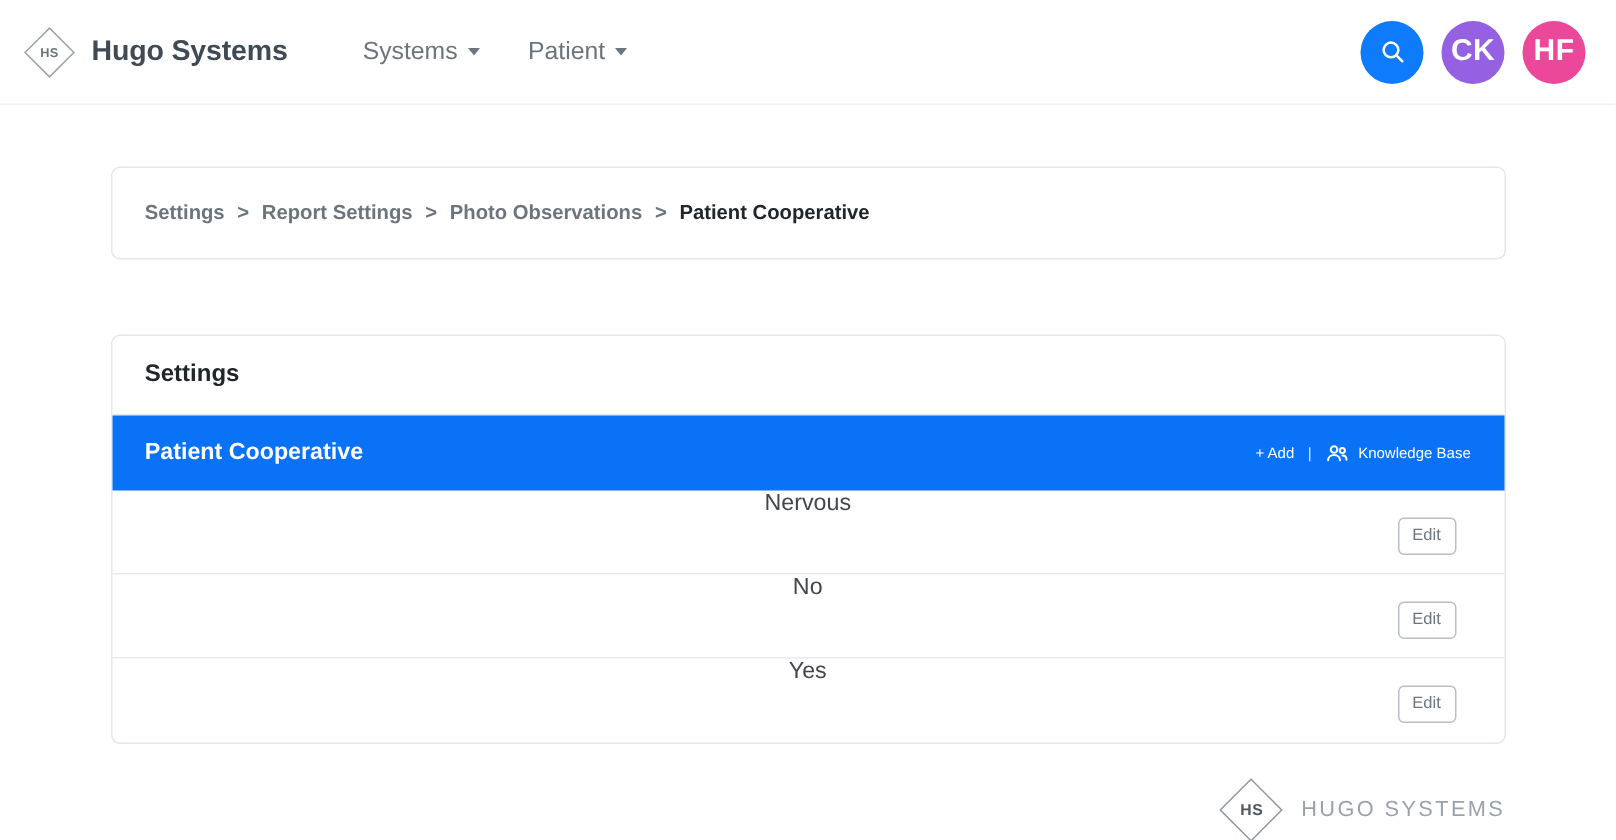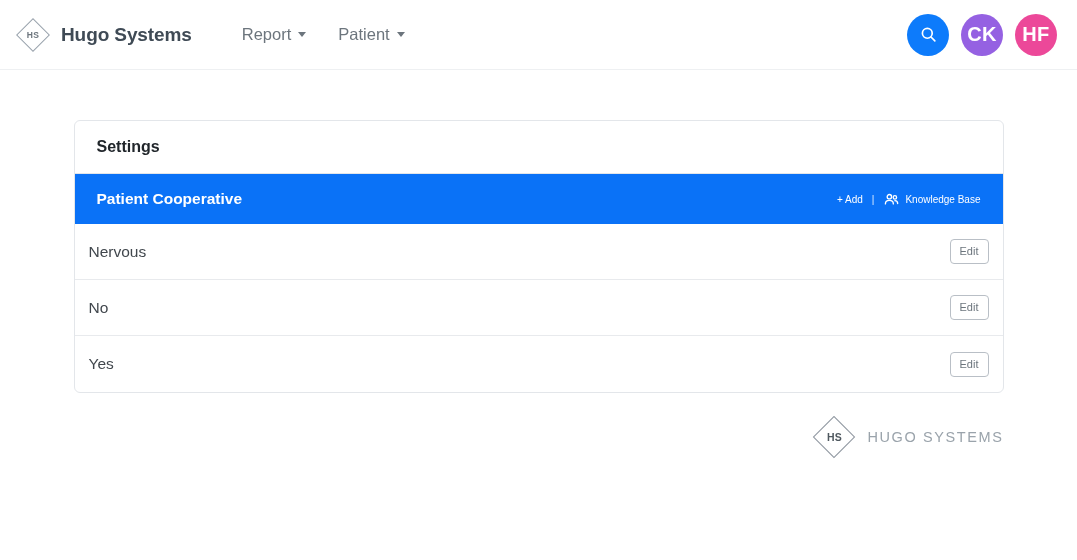--- a/index.html
+++ b/index.html
@@ -159,23 +159,24 @@
     display: flex;
     align-items: center;
     gap: 5px;
     cursor: pointer;
   }
   .blue-actions .divider { opacity: .85; }
 
   .row-item {
     display: flex;
     align-items: center;
-    padding: 0 14px;
+    padding: 0 32px;
     height: 56px;
     border-bottom: 1px solid #e8eaed;
+    flex-direction: column;
   }
   .row-item:last-child { border-bottom: none; }
   .row-label {
     font-size: 15.5px;
     color: #41474d;
   }
   .edit-btn {
     margin-left: auto;
     background: #fff;
     border: 1px solid #b9bfc6;
@@ -217,21 +218,21 @@
   <div class="brand">
     <span class="diamond">
       <span class="dshape"></span>
       <span class="dtext">HS</span>
     </span>
     <span class="brand-name">Hugo Systems</span>
   </div>
 
   <div class="nav-links">
     <div class="nav-item">
-      <span>Report</span>
+      <span>Systems</span>
       <span class="caret"></span>
     </div>
     <div class="nav-item">
       <span>Patient</span>
       <span class="caret"></span>
     </div>
   </div>
 
   <div class="nav-right">
     <button class="circle-btn" style="background:#0d7bfb;">
@@ -240,20 +241,29 @@
         <line x1="15.2" y1="15.2" x2="20" y2="20"></line>
       </svg>
     </button>
     <button class="circle-btn" style="background:#9561e2;">CK</button>
     <button class="circle-btn" style="background:#ec4899;">HF</button>
   </div>
 </div>
 
 <div class="page">
 
+  <div class="card breadcrumb-card">
+    <span class="crumb">Settings</span>
+    <span class="crumb-sep">&gt;</span>
+    <span class="crumb">Report Settings</span>
+    <span class="crumb-sep">&gt;</span>
+    <span class="crumb">Photo Observations</span>
+    <span class="crumb-sep">&gt;</span>
+    <span class="crumb active">Patient Cooperative</span>
+  </div>
 
   <div class="card settings-card">
     <div class="settings-head">Settings</div>
 
     <div class="blue-bar">
       <span class="blue-title">Patient Cooperative</span>
       <span class="blue-actions">
         <span class="act">+  Add</span>
         <span class="divider">|</span>
         <span class="act">

